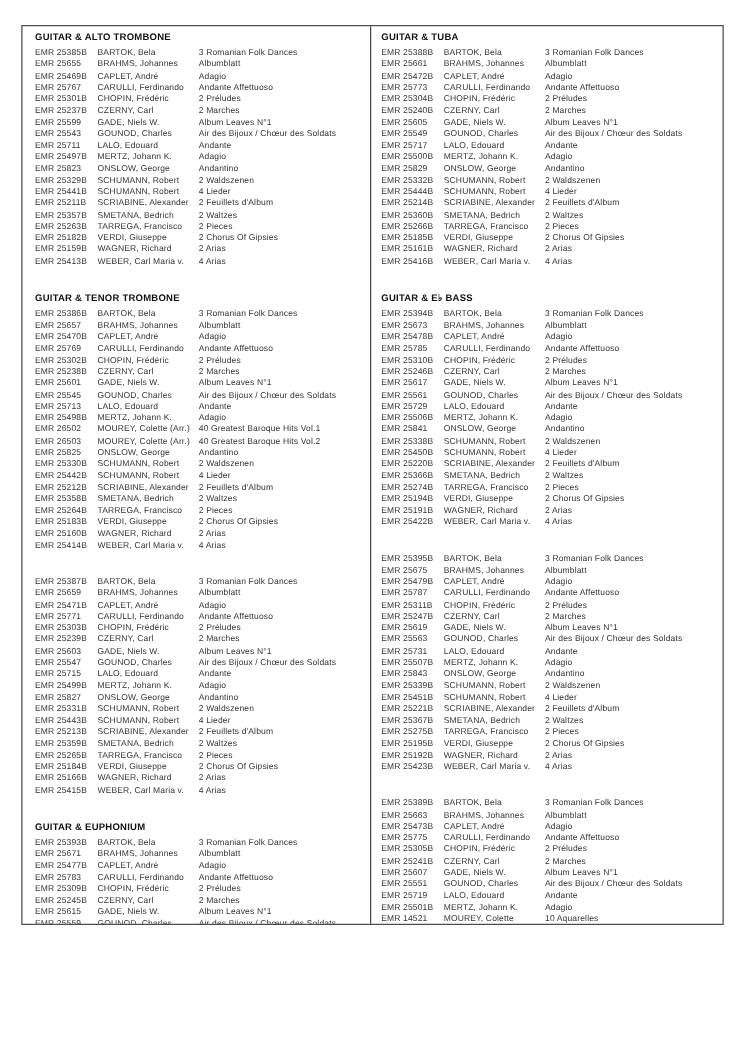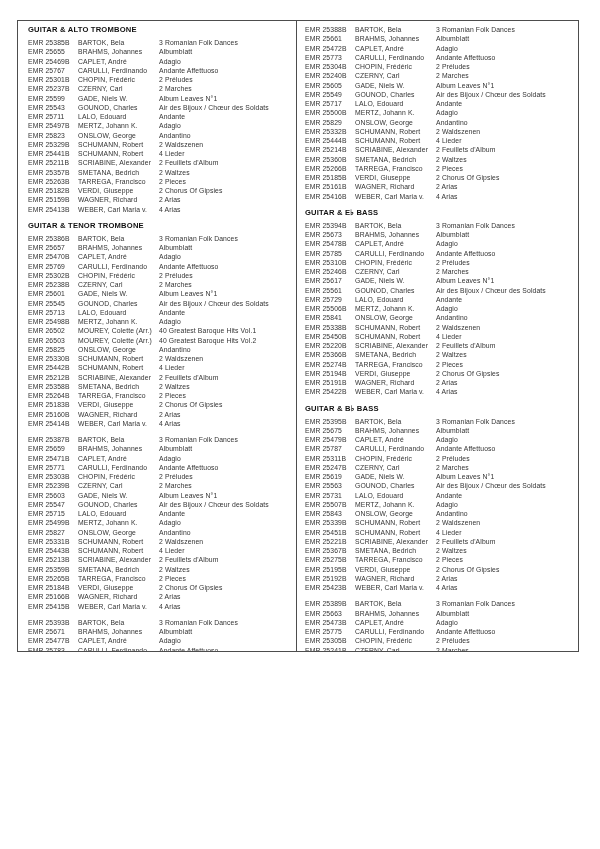--- a/index.html
+++ b/index.html
@@ -6,38 +6,38 @@
   body {
     width: 600px; height: 849px;
     background: #ffffff;
     font-family: "Liberation Sans", sans-serif;
     position: relative;
     overflow: hidden;
   }
   .page-box {
     position: absolute;
     left: 17px; top: 20px;
-    width: 562px; height: 632px;
+    width: 562px; height: 720px;
     border: 1px solid #4d4d4d;
     display: flex;
     box-sizing: border-box;
     background: #fff;
   }
   .col {
     box-sizing: border-box;
     padding: 4px 6px 0 10px;
     overflow: hidden;
   }
   .col-left {
     width: 279px;
     flex: none;
     border-right: 1px solid #4d4d4d;
   }
   .col-right { flex: 1; padding-left: 8px; }
-  .sec + .sec { margin-top: 7px; }
+  .sec + .sec { margin-top: 20px; }
   .sec-title {
     margin: 0 0 3px 0;
     font-size: 7.6px;
     line-height: 10px;
     font-weight: bold;
     color: #111;
     letter-spacing: 0.2px;
     white-space: nowrap;
   }
   .row {
@@ -418,20 +418,21 @@
 
   <div class="row">
     <span class="ref">EMR 25415B</span>
     <span class="composer">WEBER, Carl Maria v.</span>
     <span class="title">4 Arias</span>
   </div>
 </div>
   </section>
 
   <section class="sec">
+    <h2 class="sec-title">GUITAR &amp; EUPHONIUM</h2>
     <div class="rows">
   <div class="row">
     <span class="ref">EMR 25393B</span>
     <span class="composer">BARTOK, Bela</span>
     <span class="title">3 Romanian Folk Dances</span>
   </div>
 
   <div class="row">
     <span class="ref">EMR 25671</span>
     <span class="composer">BRAHMS, Johannes</span>
@@ -537,20 +538,21 @@
   <div class="row">
     <span class="ref">EMR 25421B</span>
     <span class="composer">WEBER, Carl Maria v.</span>
     <span class="title">4 Arias</span>
   </div>
 </div>
   </section>
 </div>
   <div class="col col-right">
   <section class="sec">
+    <h2 class="sec-title">GUITAR &amp; TUBA</h2>
     <div class="rows">
   <div class="row">
     <span class="ref">EMR 25388B</span>
     <span class="composer">BARTOK, Bela</span>
     <span class="title">3 Romanian Folk Dances</span>
   </div>
 
   <div class="row">
     <span class="ref">EMR 25661</span>
     <span class="composer">BRAHMS, Johannes</span>
@@ -774,21 +776,20 @@
 
   <div class="row">
     <span class="ref">EMR 25422B</span>
     <span class="composer">WEBER, Carl Maria v.</span>
     <span class="title">4 Arias</span>
   </div>
 </div>
   </section>
 
   <section class="sec">
-    <h2 class="sec-title">GUITAR &amp; B♭ BASS</h2>
     <div class="rows">
   <div class="row">
     <span class="ref">EMR 25395B</span>
     <span class="composer">BARTOK, Bela</span>
     <span class="title">3 Romanian Folk Dances</span>
   </div>
 
   <div class="row">
     <span class="ref">EMR 25675</span>
     <span class="composer">BRAHMS, Johannes</span>

